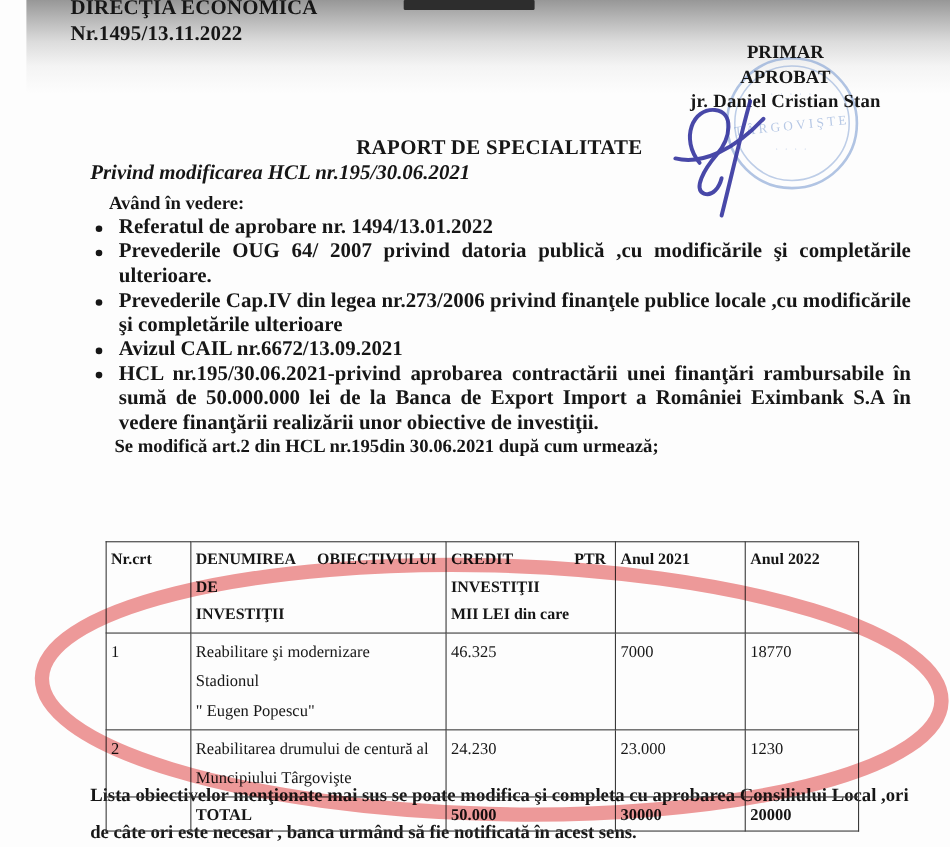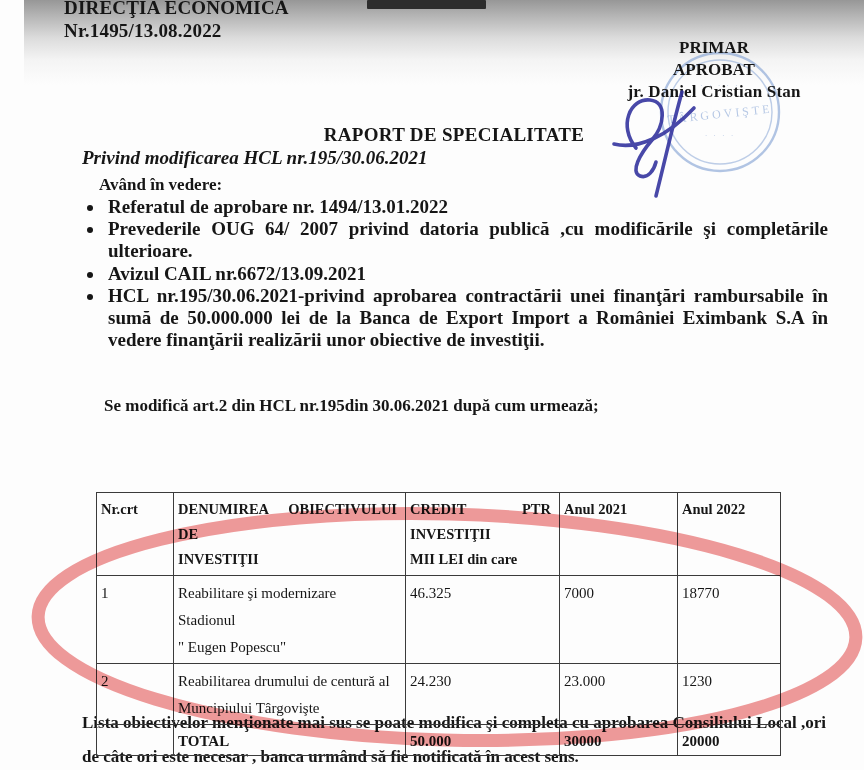--- a/index.html
+++ b/index.html
@@ -54,21 +54,21 @@
 </style>
 </head>
 <body>
 
 <div id="page">
 
   <div class="redaction"></div>
 
   <div class="dept">
     <div>DIRECŢIA ECONOMICĂ</div>
-    <div class="num">Nr.1495/13.08.2022</div>
+    <div class="num">Nr.1495/13.11.2022</div>
   </div>
 
   <svg class="stamp stamp-svg" width="132" height="132" viewBox="0 0 132 132">
     <circle cx="66" cy="64" r="59" fill="none" stroke="#7e9ed2" stroke-width="2.4" opacity="0.6"></circle>
     <circle cx="66" cy="64" r="52" fill="none" stroke="#7e9ed2" stroke-width="1.4" opacity="0.5"></circle>
     <g opacity="0.55" fill="#7e9ed2">
       <text x="66" y="40" text-anchor="middle" font-size="8" letter-spacing="2">· · · · ·</text>
       <text x="66" y="70" text-anchor="middle" font-size="12" letter-spacing="3" transform="rotate(-6 66 66)">TÂRGOVIŞTE</text>
       <text x="66" y="90" text-anchor="middle" font-size="8" letter-spacing="2">· · · ·</text>
     </g>
@@ -89,20 +89,21 @@
   </svg>
 
   <div class="title">RAPORT DE SPECIALITATE</div>
   <div class="subtitle">Privind modificarea HCL nr.195/30.06.2021</div>
 
   <div class="intro">Având în vedere:</div>
 
   <div class="bullets">
     <div class="bullet">Referatul de aprobare nr. 1494/13.01.2022</div>
     <div class="bullet">Prevederile OUG 64/ 2007 privind datoria publică ,cu modificările şi completările ulterioare.</div>
+    <div class="bullet">Prevederile Cap.IV din legea nr.273/2006 privind finanţele publice locale ,cu modificările şi completările ulterioare</div>
     <div class="bullet">Avizul CAIL nr.6672/13.09.2021</div>
     <div class="bullet">HCL nr.195/30.06.2021-privind aprobarea contractării unei finanţări rambursabile în sumă de 50.000.000 lei de la Banca de Export Import a României Eximbank S.A în vedere finanţării realizării unor obiective de investiţii.</div>
   </div>
 
   <div class="modify">Se modifică art.2 din HCL nr.195din 30.06.2021 după cum urmează;</div>
 
 
   <table class="invest">
     <tbody>
       <tr class="hdr">

